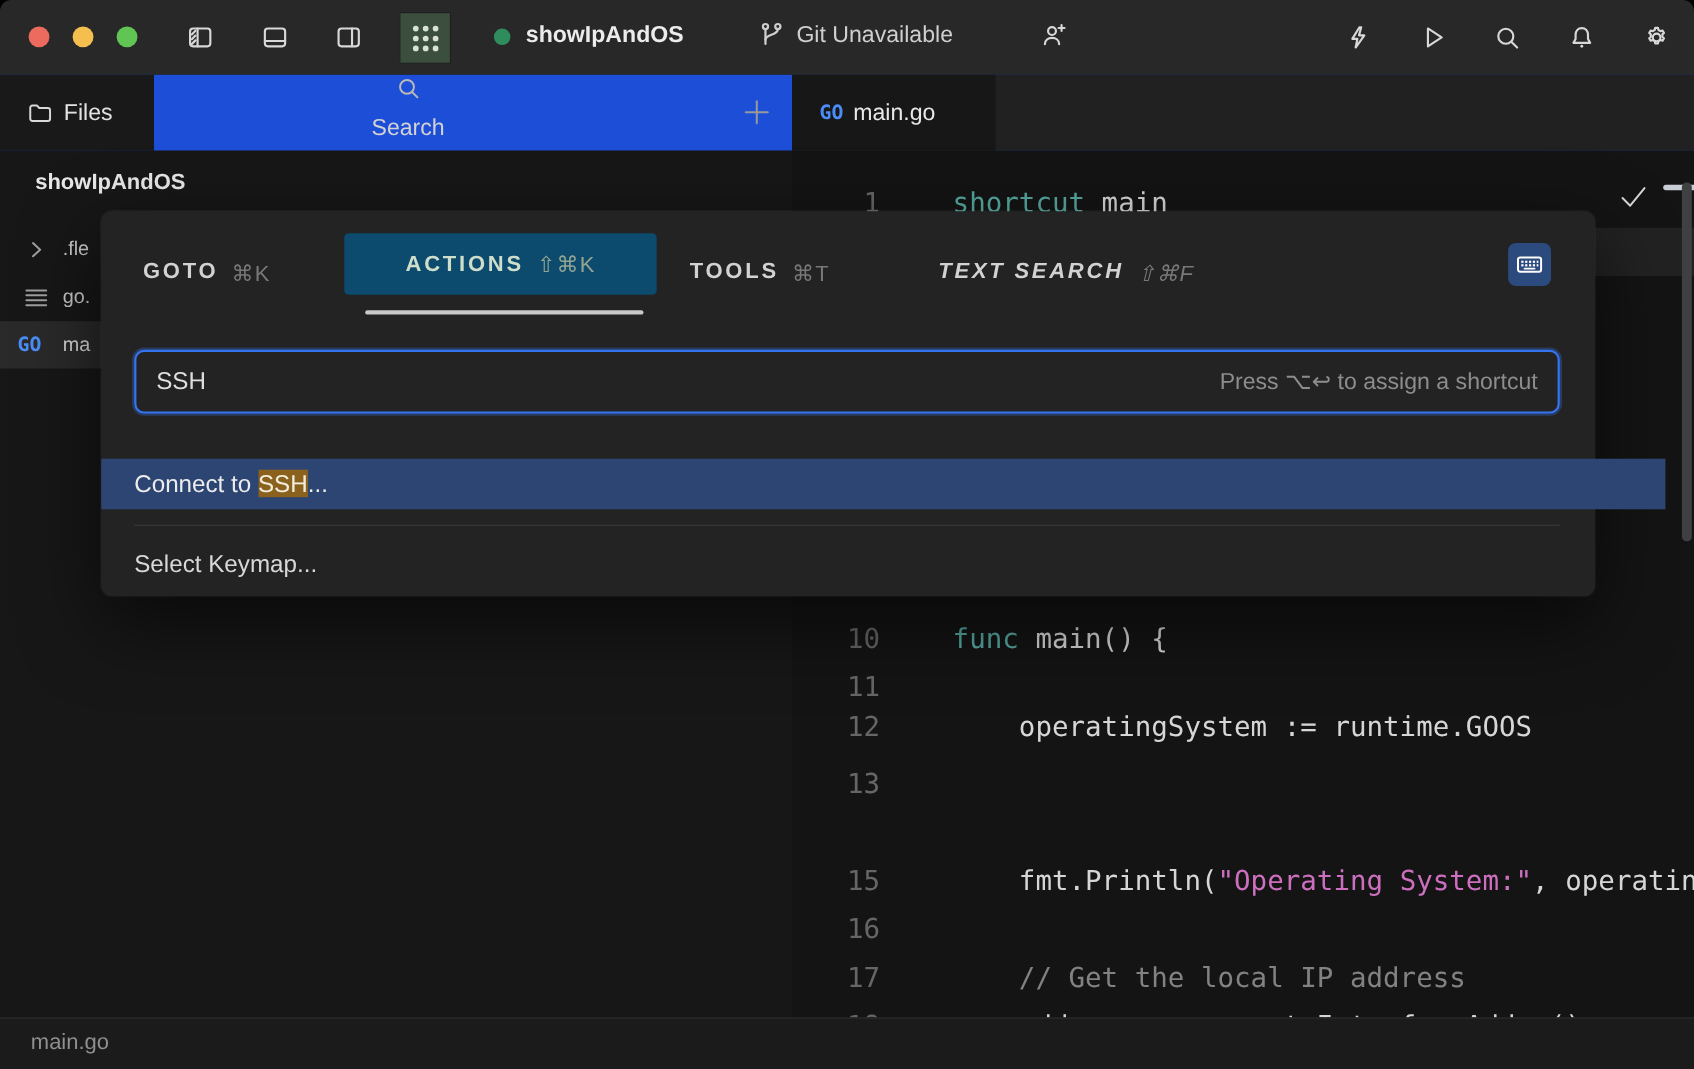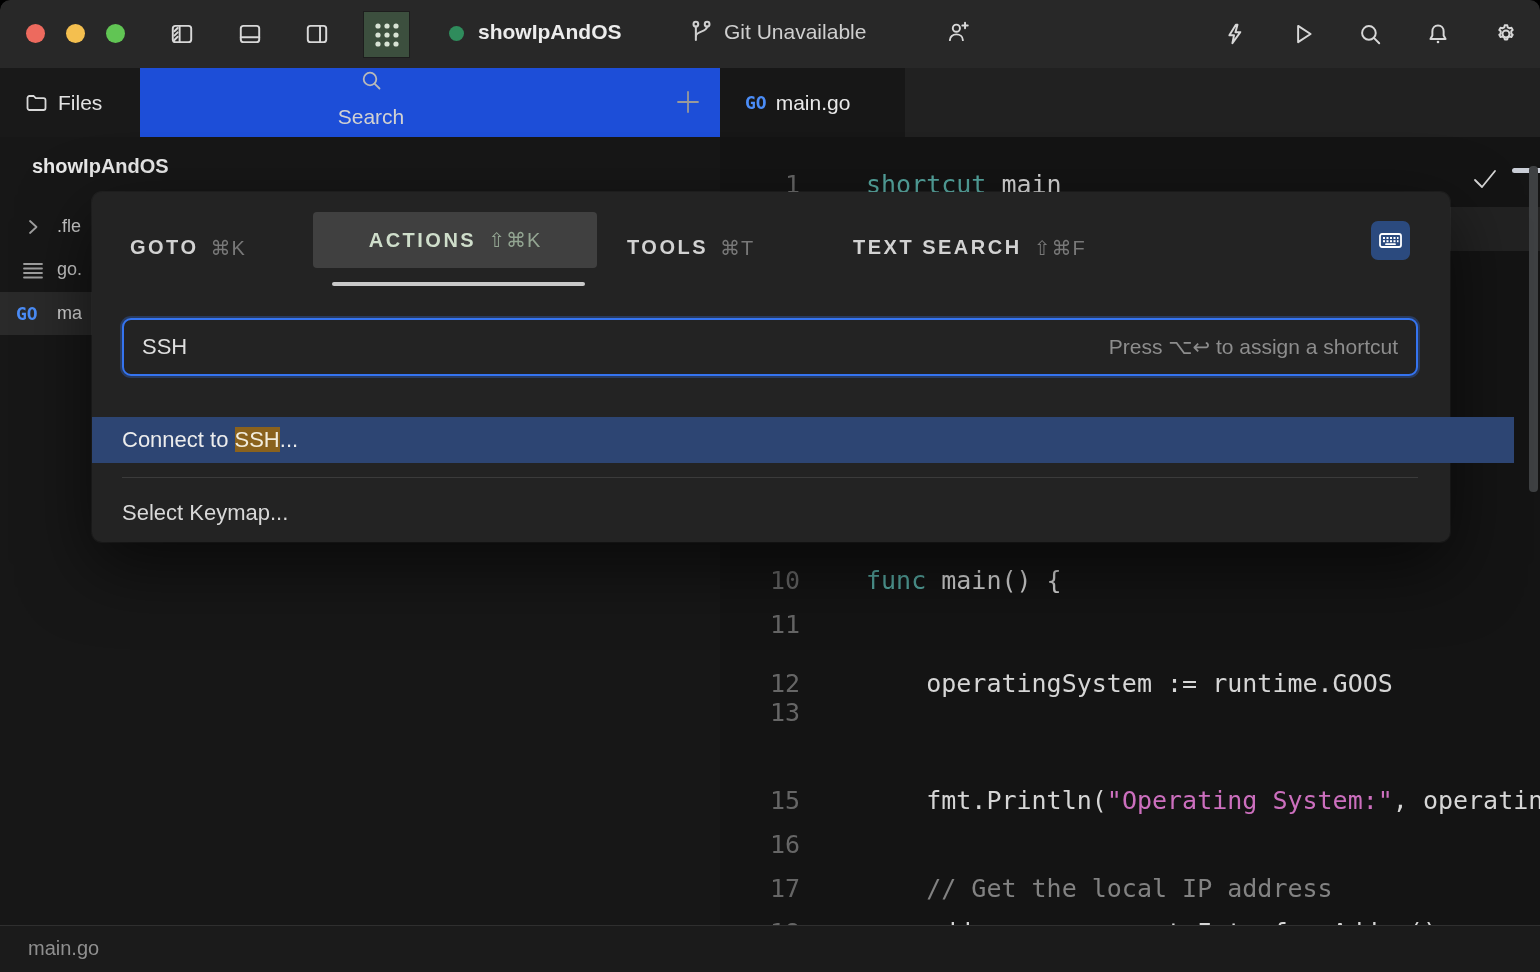--- a/index.html
+++ b/index.html
@@ -57,22 +57,22 @@
   .ltext{position:absolute;left:146px;top:0;}
   .kw{color:#56a8a1;} .pl{color:#d6d6d6;} .cm{color:#828282;} .str{color:#cc6fbe;}
   #check-widget{position:absolute;left:750px;top:27px;width:30px;height:30px;}
   #dash-widget{position:absolute;left:792px;top:31px;width:48px;height:5px;background:#c9cdd6;border-radius:3px;}
   #v-scrollbar{position:absolute;left:809px;top:29px;width:9px;height:326px;background:#3e4042;border-radius:4px;}
   
   #popup{position:absolute;left:92px;top:192px;width:1358px;height:350px;background:#232323;border-radius:10px;
          box-shadow:0 24px 70px rgba(0,0,0,.6),0 0 0 1px rgba(255,255,255,.05);z-index:50;}
   .p-tab{position:absolute;top:0;height:92px;display:flex;align-items:flex-start;gap:12px;font-size:20px;letter-spacing:2.5px;font-weight:600;color:#d2d2d2;margin-top:44px;}
   .p-short{font-size:20px;letter-spacing:1px;color:#787878;font-weight:400;}
-  #tab-goto{left:38px;} #tab-tools{left:535px;} #tab-textsearch{left:761px;}
-  #tab-actions{position:absolute;left:221px;top:20px;width:284px;height:56px;background:#404040;border-radius:4px;
+  #tab-goto{left:38px;} #tab-tools{left:535px;} #tab-textsearch{left:761px;font-style:italic;}
+  #tab-actions{position:absolute;left:221px;top:20px;width:284px;height:56px;background:#0c4a6e;border-radius:4px;
                display:flex;align-items:center;justify-content:center;gap:12px;font-size:20px;letter-spacing:2.5px;font-weight:700;color:#cfdecb;}
   #tab-actions .p-short{color:#93a592;}
   #tab-indicator{position:absolute;left:240px;top:90px;width:253px;height:4px;background:#c9c9c9;border-radius:2px;}
   #kbd-btn{position:absolute;left:1279px;top:29px;width:39px;height:39px;background:#2b4a7e;border-radius:7px;display:flex;align-items:center;justify-content:center;}
   #kbd-btn svg{width:27px;height:27px;color:#fff;}
   #popup-input{position:absolute;left:30px;top:126px;width:1296px;height:58px;box-sizing:border-box;background:#232323;
                border:2px solid #3574f0;border-radius:9px;box-shadow:0 0 0 2px rgba(53,116,240,.3);display:flex;align-items:center;}
   #input-value{position:absolute;left:18px;font-size:22px;color:#dedede;}
   #input-hint{position:absolute;right:18px;font-size:21px;color:#8d8d8d;margin-left:15px;}
   #result-selected{position:absolute;left:0;top:225px;width:1422px;height:46px;background:#2d4573;display:flex;align-items:center;}
@@ -246,21 +246,21 @@
       <span class="lnum">1</span>
       <span class="ltext"><span class="kw">shortcut </span><span class="pl">main</span></span>
     </div>
     <div class="code-line" style="top:422px">
       <span class="lnum">10</span>
       <span class="ltext"><span class="kw">func </span><span class="pl">main() {</span></span>
     </div>
     <div class="code-line" style="top:466px">
       <span class="lnum">11</span>
     </div>
-    <div class="code-line" style="top:525px">
+    <div class="code-line" style="top:502px">
       <span class="lnum">12</span>
       <span class="ltext"><span class="pl">    operatingSystem := runtime.GOOS</span></span>
     </div>
     <div class="code-line" style="top:554px">
       <span class="lnum">13</span>
     </div>
     <div class="code-line" style="top:642px">
       <span class="lnum">15</span>
       <span class="ltext"><span class="pl">    fmt.Println(</span><span class="str">"Operating System:"</span><span class="pl">, operatingSystem)</span></span>
     </div>

